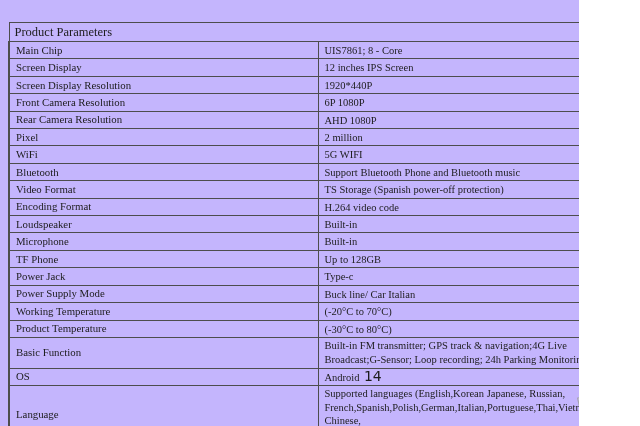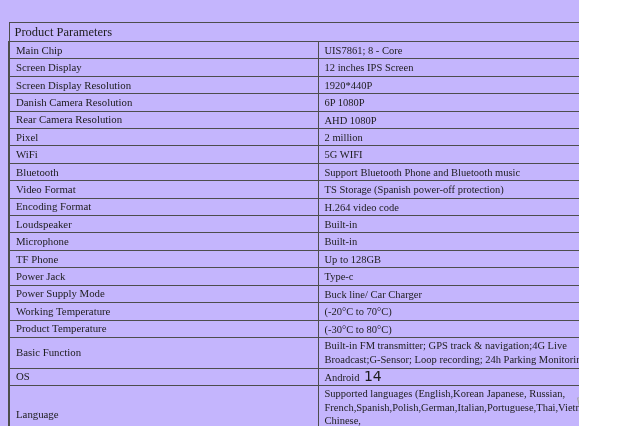--- a/index.html
+++ b/index.html
@@ -77,21 +77,21 @@
     </tr>
         <tr class="row">
       <td class="label-cell">Screen Display</td>
       <td class="value-cell"><span>12 inches IPS Screen</span><span class="sans"></span></td>
     </tr>
         <tr class="row">
       <td class="label-cell">Screen Display Resolution</td>
       <td class="value-cell"><span>1920*440P</span><span class="sans"></span></td>
     </tr>
         <tr class="row">
-      <td class="label-cell">Danish Camera Resolution</td>
+      <td class="label-cell">Front Camera Resolution</td>
       <td class="value-cell"><span>6P 1080P</span><span class="sans"></span></td>
     </tr>
         <tr class="row">
       <td class="label-cell">Rear Camera Resolution</td>
       <td class="value-cell"><span>AHD 1080P</span><span class="sans"></span></td>
     </tr>
         <tr class="row">
       <td class="label-cell">Pixel</td>
       <td class="value-cell"><span>2 million</span><span class="sans"></span></td>
     </tr>
@@ -122,21 +122,21 @@
         <tr class="row">
       <td class="label-cell">TF Phone</td>
       <td class="value-cell"><span>Up to 128GB</span><span class="sans"></span></td>
     </tr>
         <tr class="row">
       <td class="label-cell">Power Jack</td>
       <td class="value-cell"><span>Type-c</span><span class="sans"></span></td>
     </tr>
         <tr class="row">
       <td class="label-cell">Power Supply Mode</td>
-      <td class="value-cell"><span>Buck line/ Car Charger</span><span class="sans"></span></td>
+      <td class="value-cell"><span>Buck line/ Car Italian</span><span class="sans"></span></td>
     </tr>
         <tr class="row">
       <td class="label-cell">Working Temperature</td>
       <td class="value-cell"><span>(-20°C to 70°C)</span><span class="sans"></span></td>
     </tr>
         <tr class="row">
       <td class="label-cell">Product Temperature</td>
       <td class="value-cell"><span>(-30°C to 80°C)</span><span class="sans"></span></td>
     </tr>
         <tr class="row">

